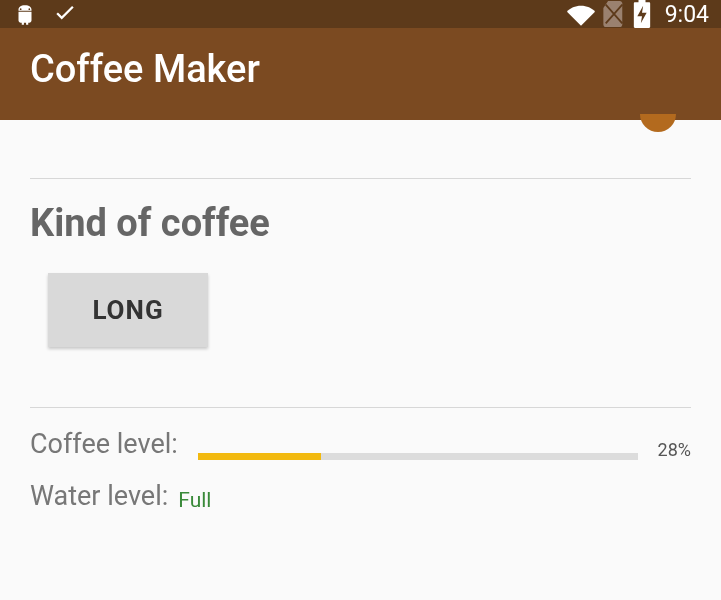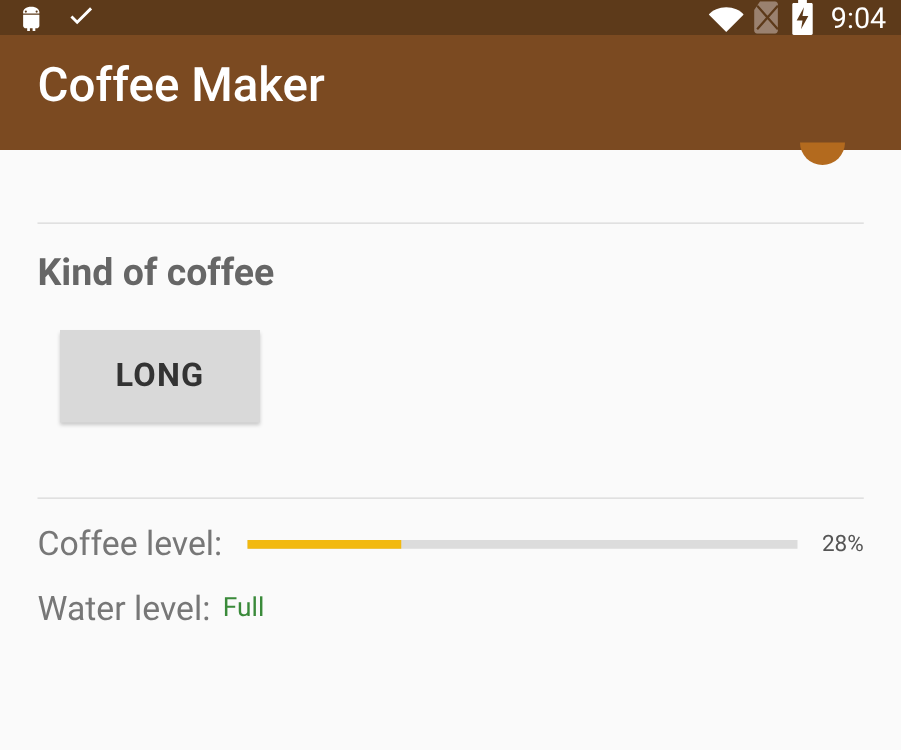--- a/index.html
+++ b/index.html
@@ -66,21 +66,21 @@
       height: 18px;
       border-radius: 0 0 18px 18px;
       background: #b36a1e;
     }
     .divider {
       height: 1px;
       background: #d7d7d7;
       margin-top: 48px;
     }
     .section-title {
-      font-size: 30px;
+      font-size: 38px;
       font-weight: 700;
       color: #666;
       margin-top: 22px;
     }
     .btn-row {
       display: flex;
       justify-content: space-between;
       margin-top: 28px;
       padding: 0 18px 0 18px;
     }
@@ -103,21 +103,21 @@
       margin-top: 60px;
     }
     .levels-title {
       font-size: 30px;
       font-weight: 700;
       color: #444;
       margin-top: 28px;
     }
     .level-row {
       display: flex;
-      align-items: center;
+      align-items: flex-end;
       margin-top: 20px;
       gap: 10px;
     }
     .level-label {
       font-size: 27px;
       color: #777;
       white-space: nowrap;
     }
     .progress {
       flex: 1;

